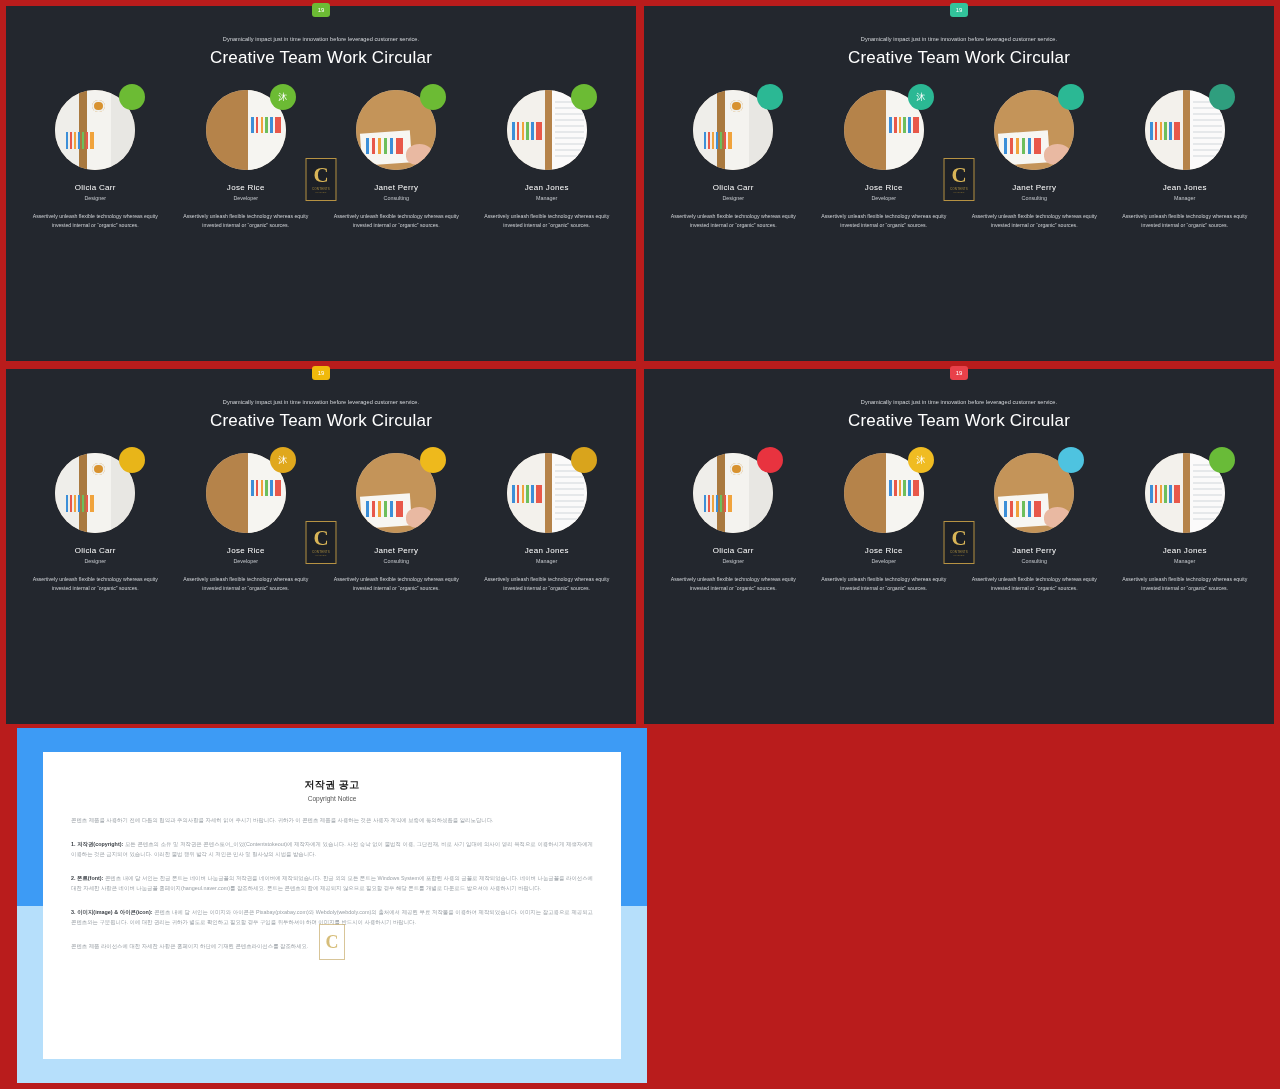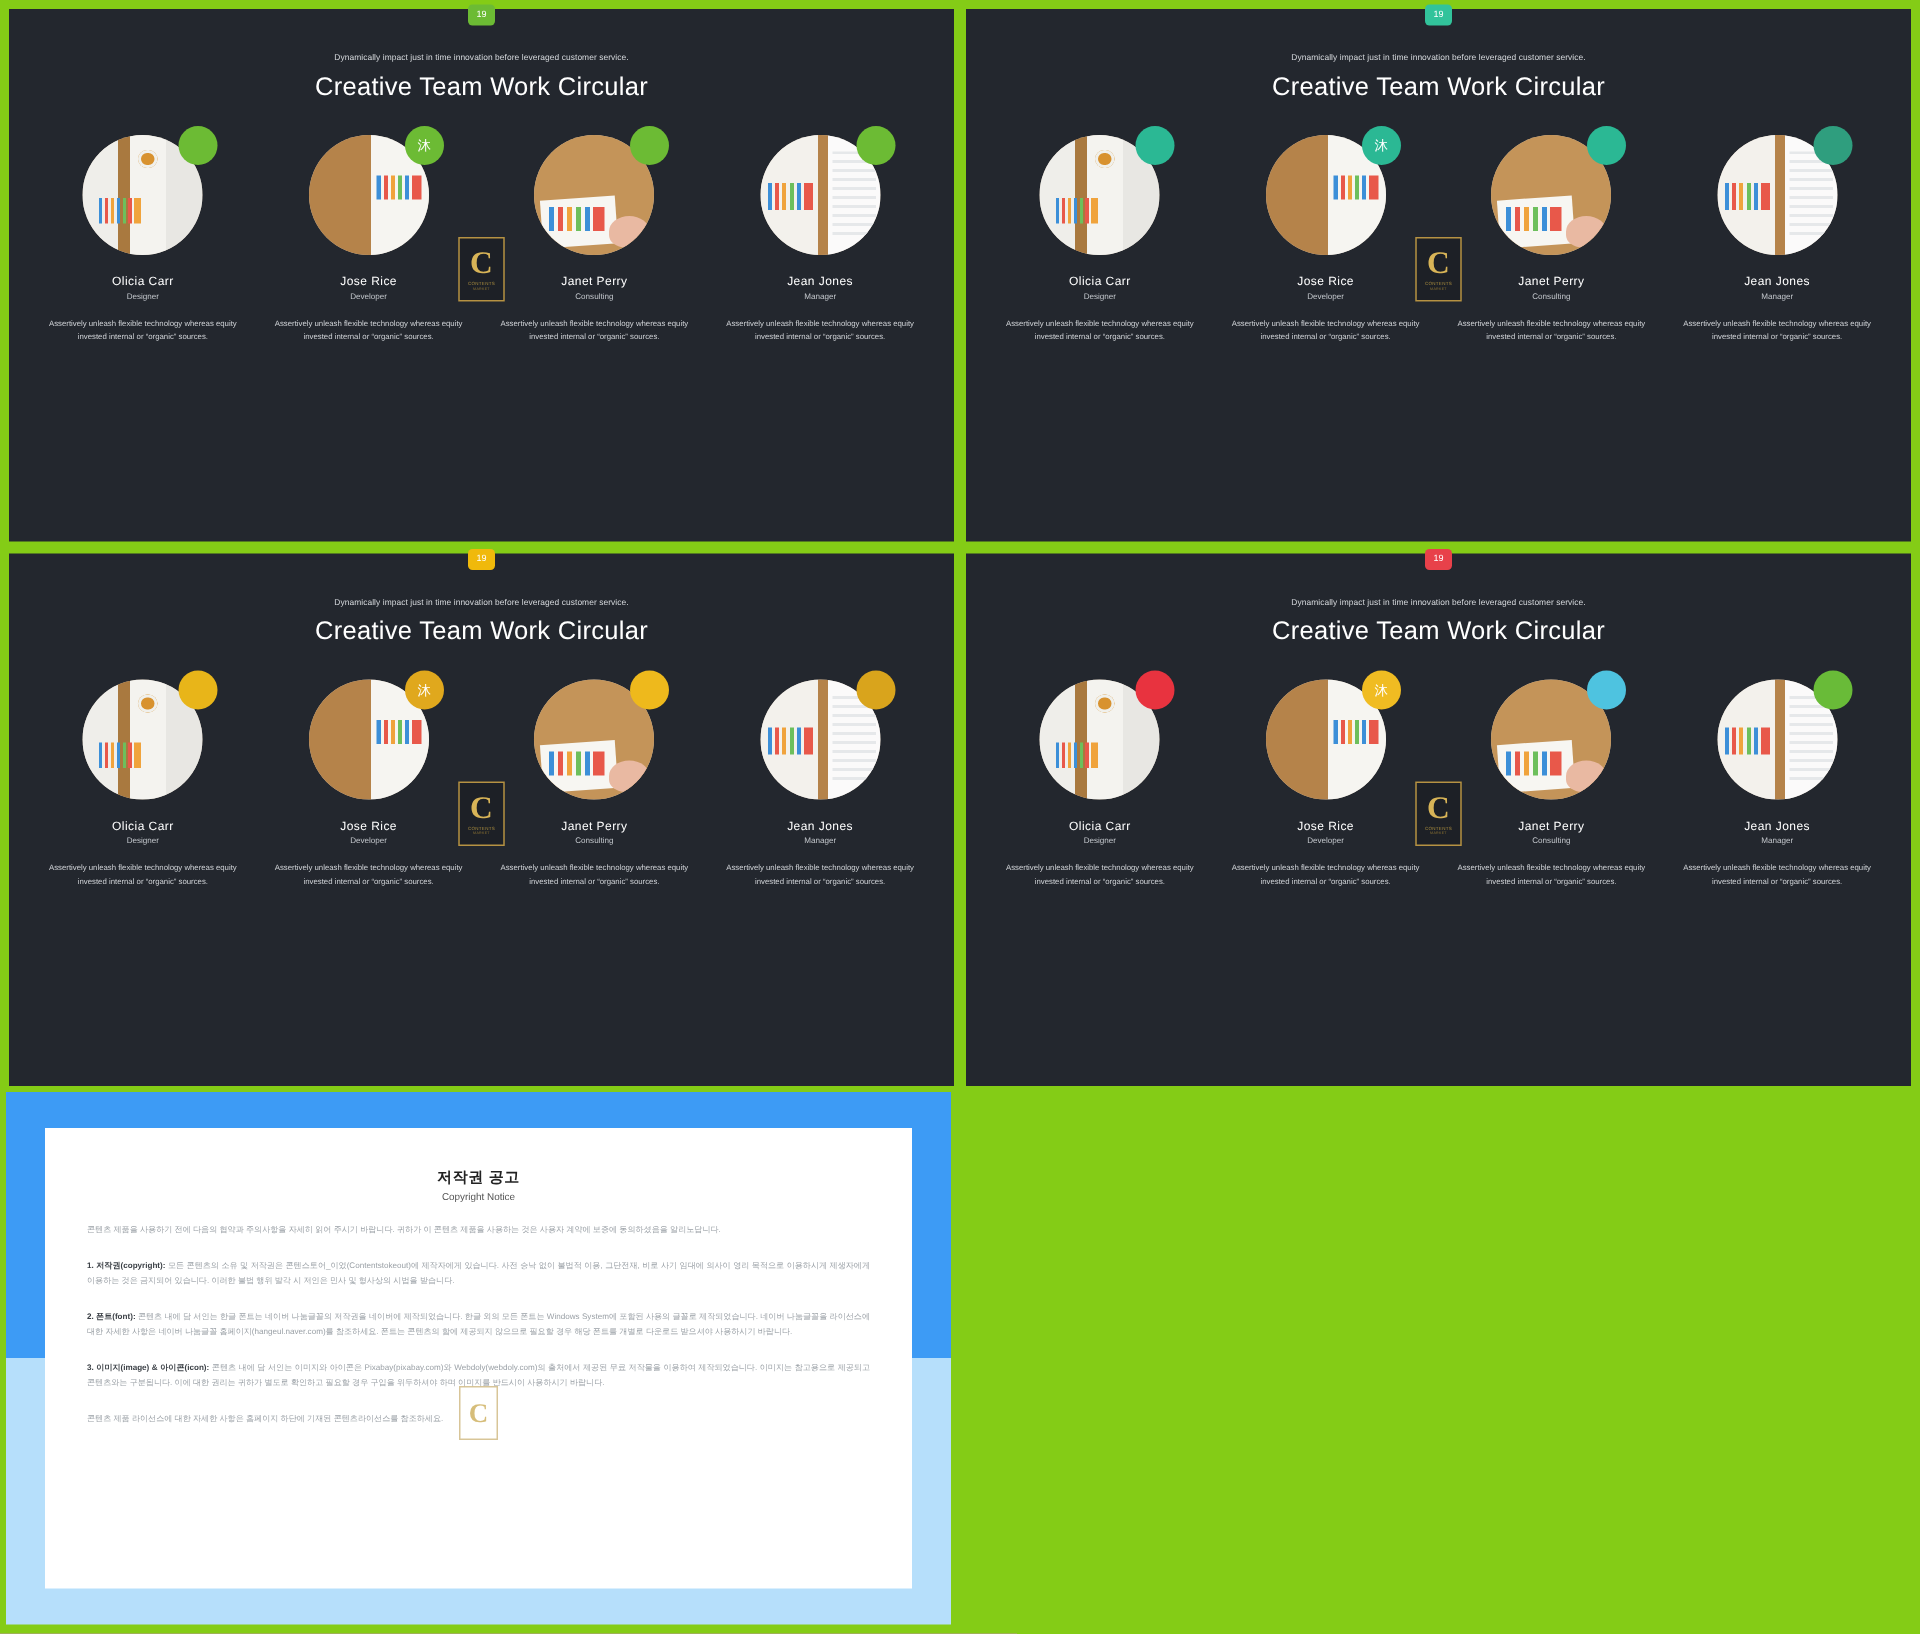--- a/index.html
+++ b/index.html
@@ -2,21 +2,21 @@
 <html><head>
 <meta charset="utf-8">
 <style>
   * { box-sizing: border-box; margin: 0; padding: 0; }
   html, body {
     width: 1280px; height: 1089px;
     background: #b59b8a;
     font-family: "Liberation Sans", sans-serif;
     overflow: hidden;
   }
-  .stage { position: relative; width: 1280px; height: 1089px; background: #84cc16; }
+  .stage { position: relative; width: 1280px; height: 1089px; background: #b91c1c; }
 
   
   .slide {
     position: absolute;
     background: #23272e;
     overflow: hidden;
   }
   .slide.p1 { left: 6px;   top: 6px;   width: 630px; height: 355px; }
   .slide.p2 { left: 644px; top: 6px;   width: 630px; height: 355px; }
   .slide.p3 { left: 6px;   top: 369px; width: 630px; height: 355px; }
@@ -187,21 +187,21 @@
     font-size: 21px;
     line-height: 21px;
     color: #d8b457;
   }
   .c-logo .cw { font-size: 3px; color: #a98c3e; letter-spacing: 0.2px; margin-top: 1px; }
   .c-logo .cw2 { font-size: 2.4px; color: #8c7333; letter-spacing: 0.2px; }
 
   
   .docpanel {
     position: absolute;
-    left: 4px; top: 728px;
+    left: 17px; top: 728px;
     width: 630px; height: 355px;
     background: linear-gradient(180deg, #3d9bf5 0 50%, #b6dffb 50% 100%);
     padding: 24px 26px;
   }
   .paper {
     width: 100%; height: 100%;
     background: #ffffff;
     padding: 26px 28px;
     overflow: hidden;
     position: relative;

